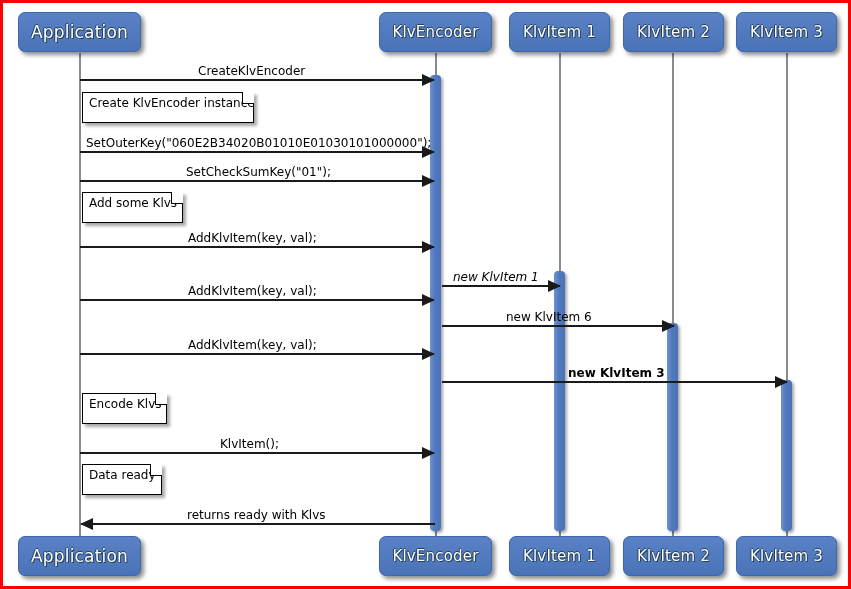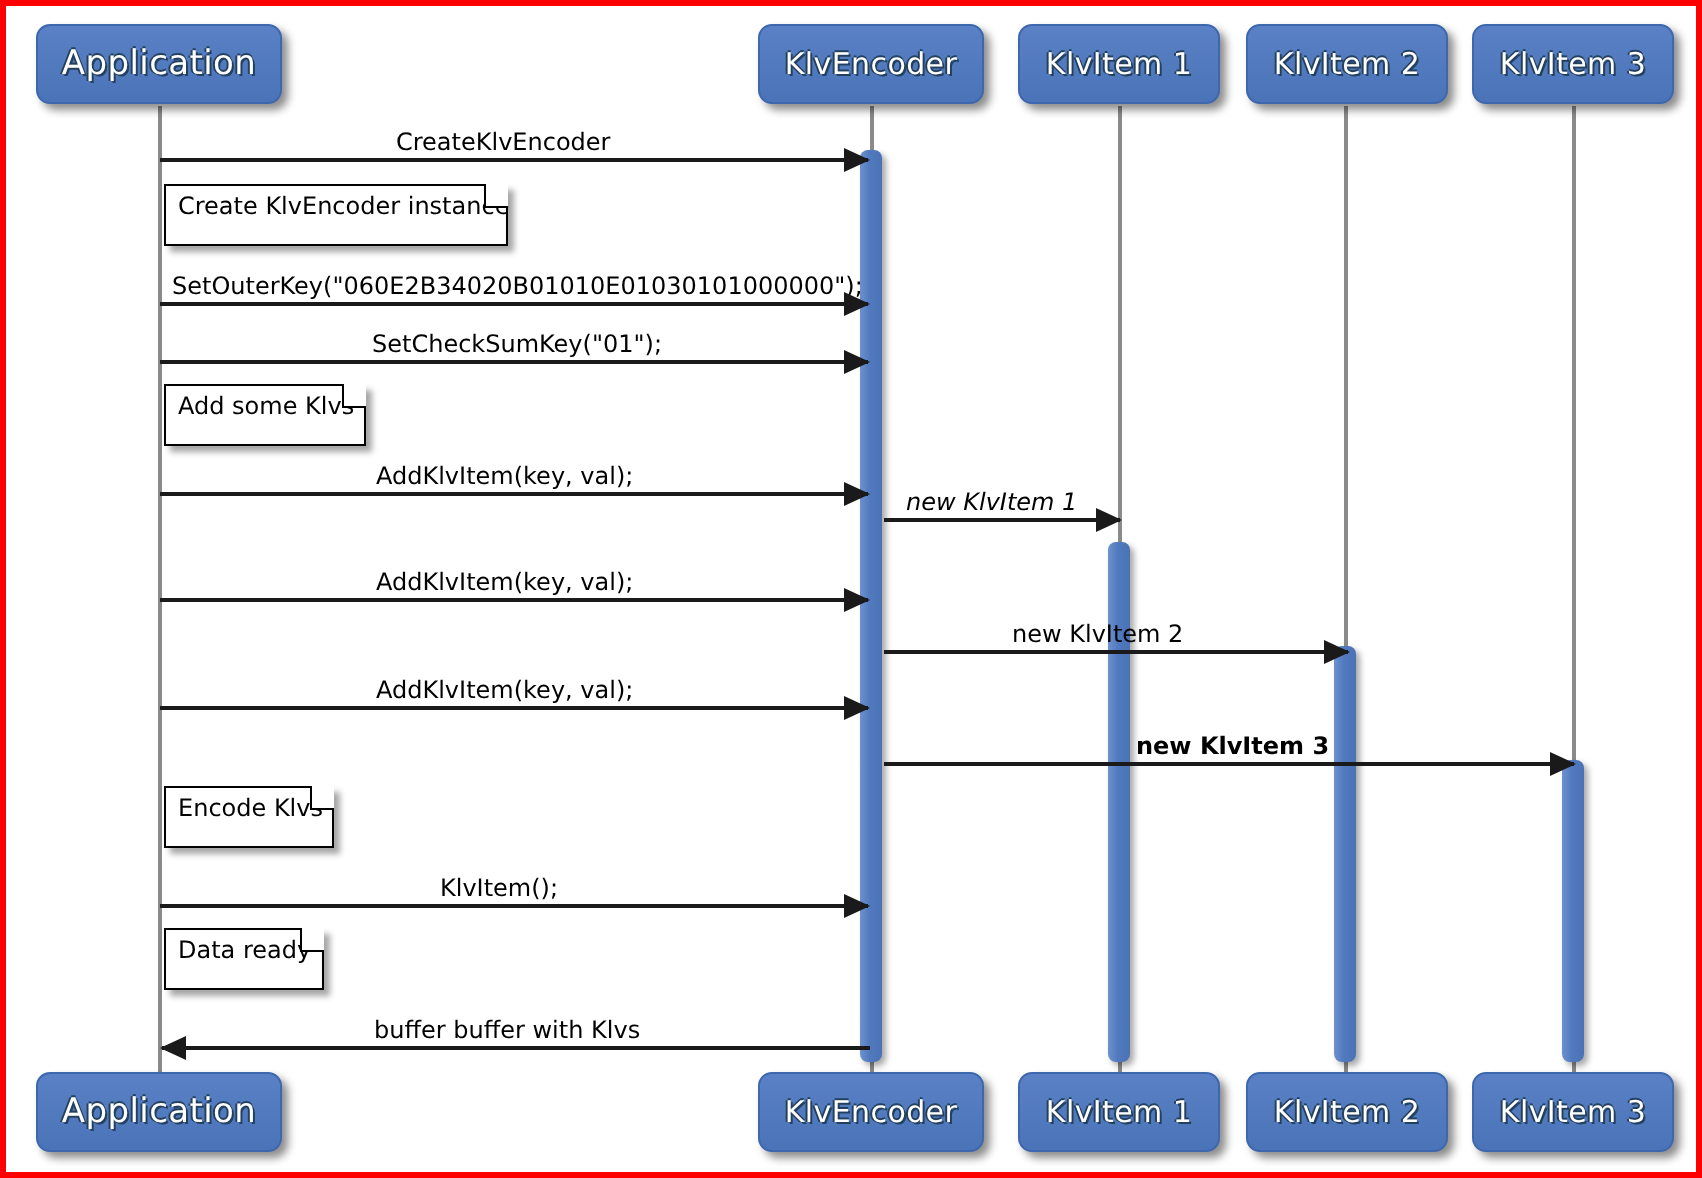--- a/index.html
+++ b/index.html
@@ -191,32 +191,32 @@
       <span>Add some Klvs</span>
       <span class="foldcut"></span>
       <span class="fold"></span>
     </div>
 
     <div class="msg right" style="left:77px; top:243px; width:354px;">
       <span class="mlabel" style="left:108px;">AddKlvItem(key, val);</span>
       <span class="head"></span>
     </div>
 
-    <div class="msg right" style="left:439px; top:256px; width:118px;font-style:italic;">
+    <div class="msg right" style="left:439px; top:282px; width:118px;font-style:italic;">
       <span class="mlabel" style="left:11px;">new KlvItem 1</span>
       <span class="head"></span>
     </div>
 
     <div class="msg right" style="left:77px; top:296px; width:354px;">
       <span class="mlabel" style="left:108px;">AddKlvItem(key, val);</span>
       <span class="head"></span>
     </div>
 
     <div class="msg right" style="left:439px; top:322px; width:232px;">
-      <span class="mlabel" style="left:64px;">new KlvItem 2</span>
+      <span class="mlabel" style="left:64px;">new KlvItem 6</span>
       <span class="head"></span>
     </div>
 
     <div class="msg right" style="left:77px; top:350px; width:354px;">
       <span class="mlabel" style="left:108px;">AddKlvItem(key, val);</span>
       <span class="head"></span>
     </div>
 
     <div class="msg right" style="left:439px; top:378px; width:345px;font-weight:bold;">
       <span class="mlabel" style="left:126px;">new KlvItem 3</span>
@@ -234,21 +234,21 @@
       <span class="head"></span>
     </div>
 
     <div class="note" style="left:79px; top:461px; width:80px; height:31px;">
       <span>Data ready</span>
       <span class="foldcut"></span>
       <span class="fold"></span>
     </div>
 
     <div class="msg left" style="left:78px; top:520px; width:354px;">
-      <span class="mlabel" style="left:106px;">buffer buffer with Klvs</span>
+      <span class="mlabel" style="left:106px;">returns ready with Klvs</span>
       <span class="head"></span>
     </div>
 
     <div class="pbox" style="left:15px; top:533px; width:123px; height:40px; font-size:17px;">
       <span>Application</span>
     </div>
     <div class="pbox" style="left:376px; top:533px; width:113px; height:40px; font-size:15px;">
       <span>KlvEncoder</span>
     </div>
     <div class="pbox" style="left:506px; top:533px; width:101px; height:40px; font-size:15px;">

